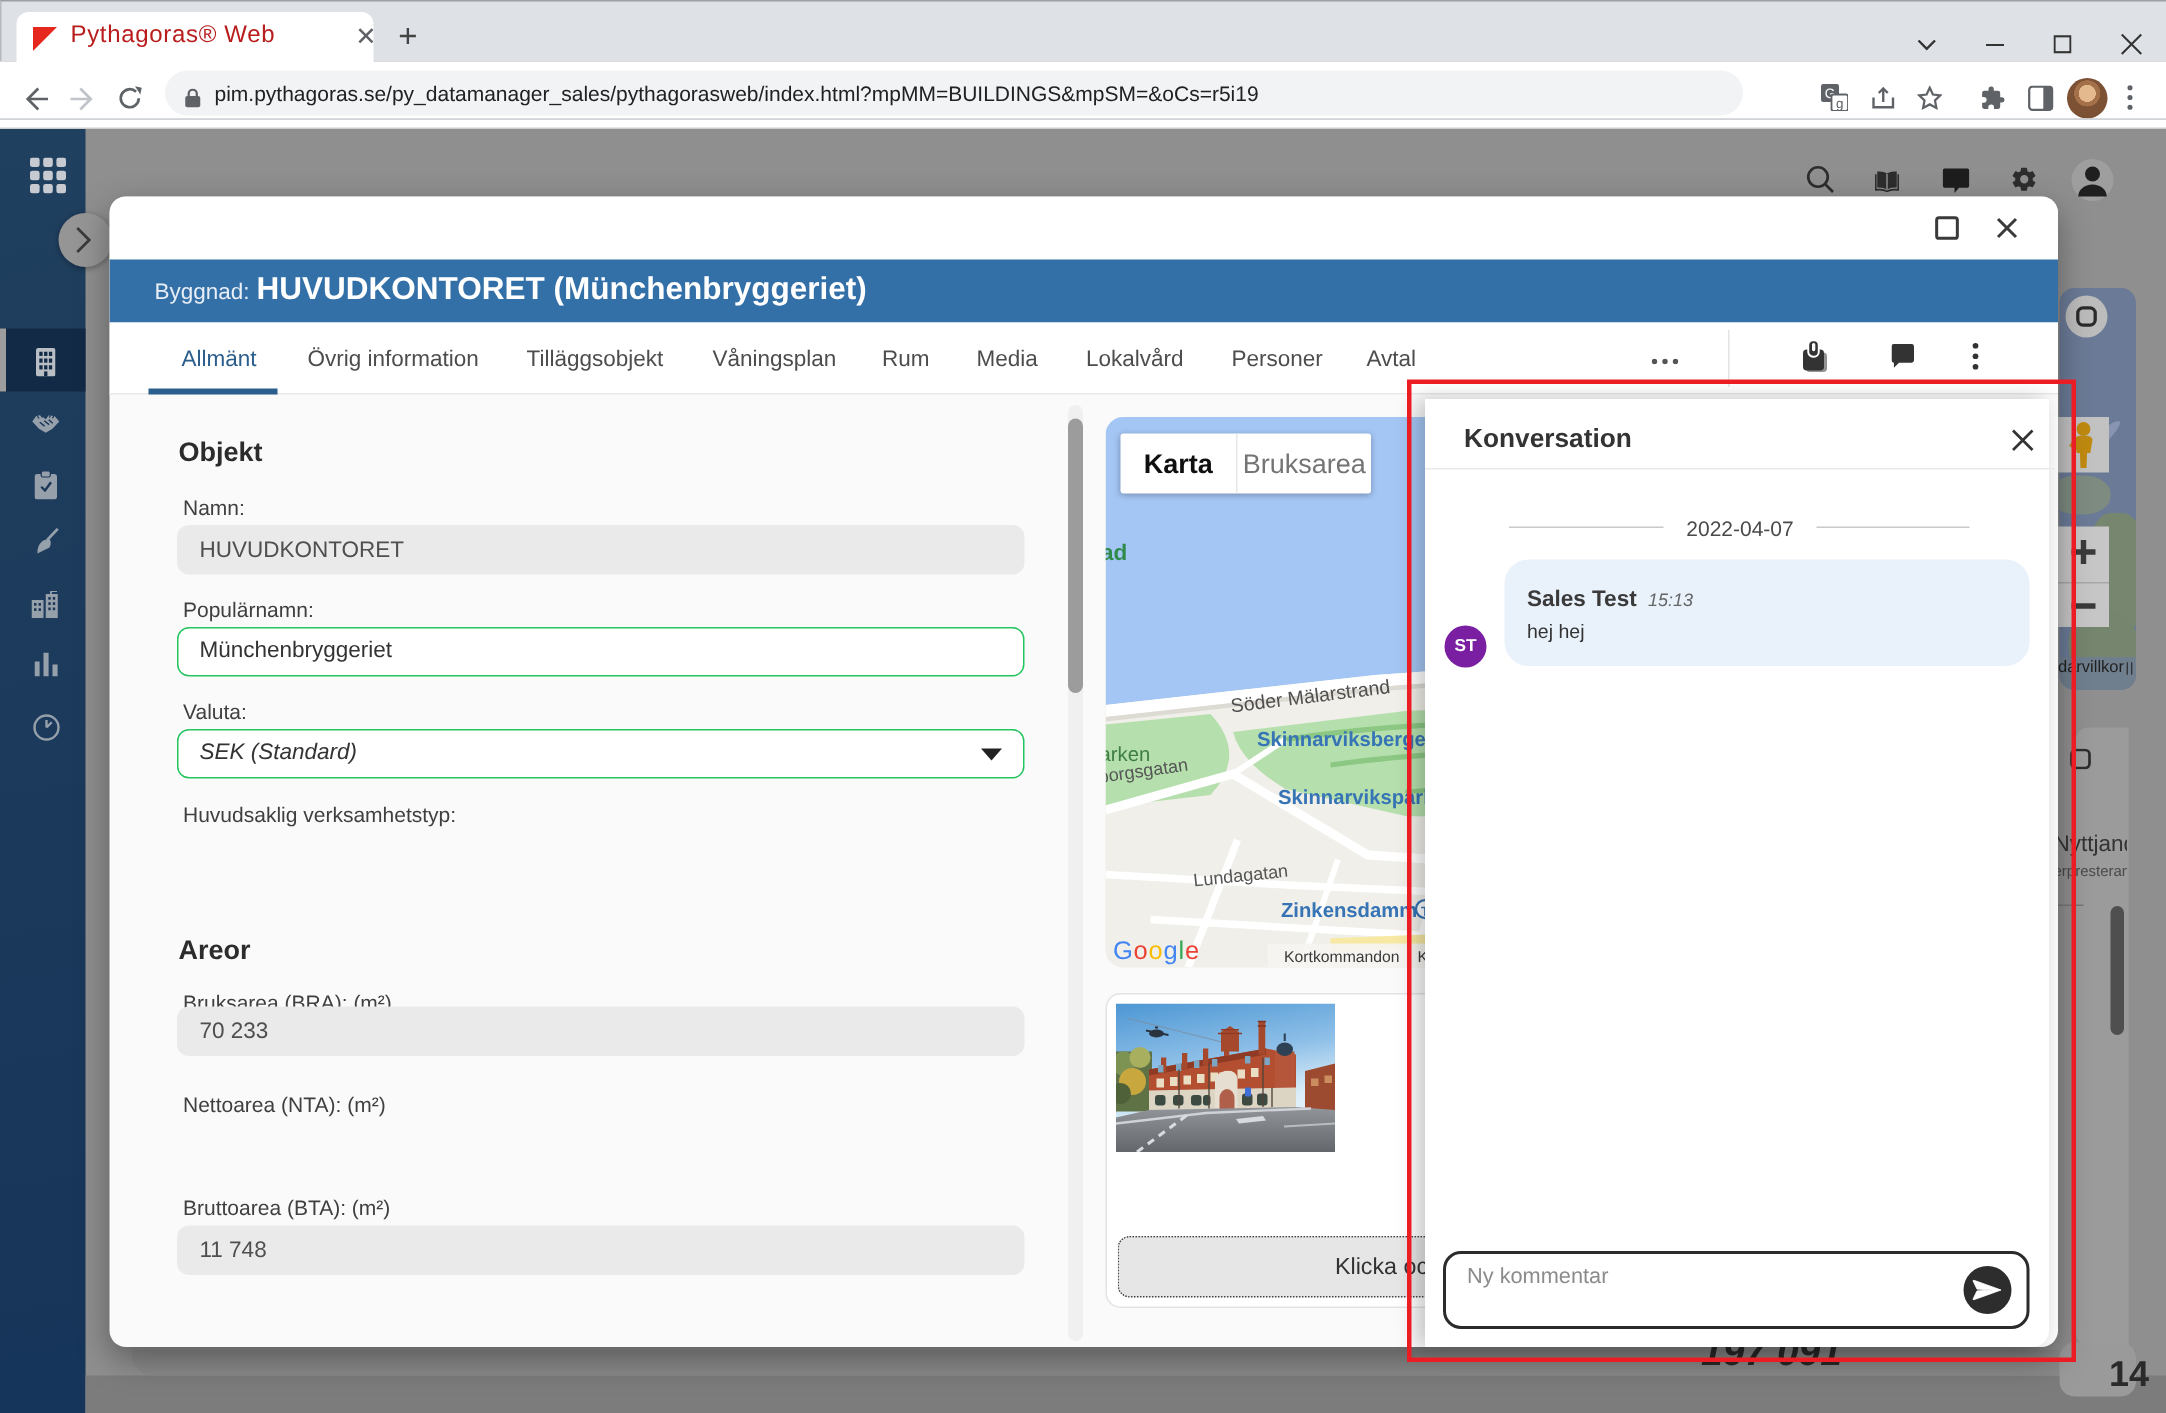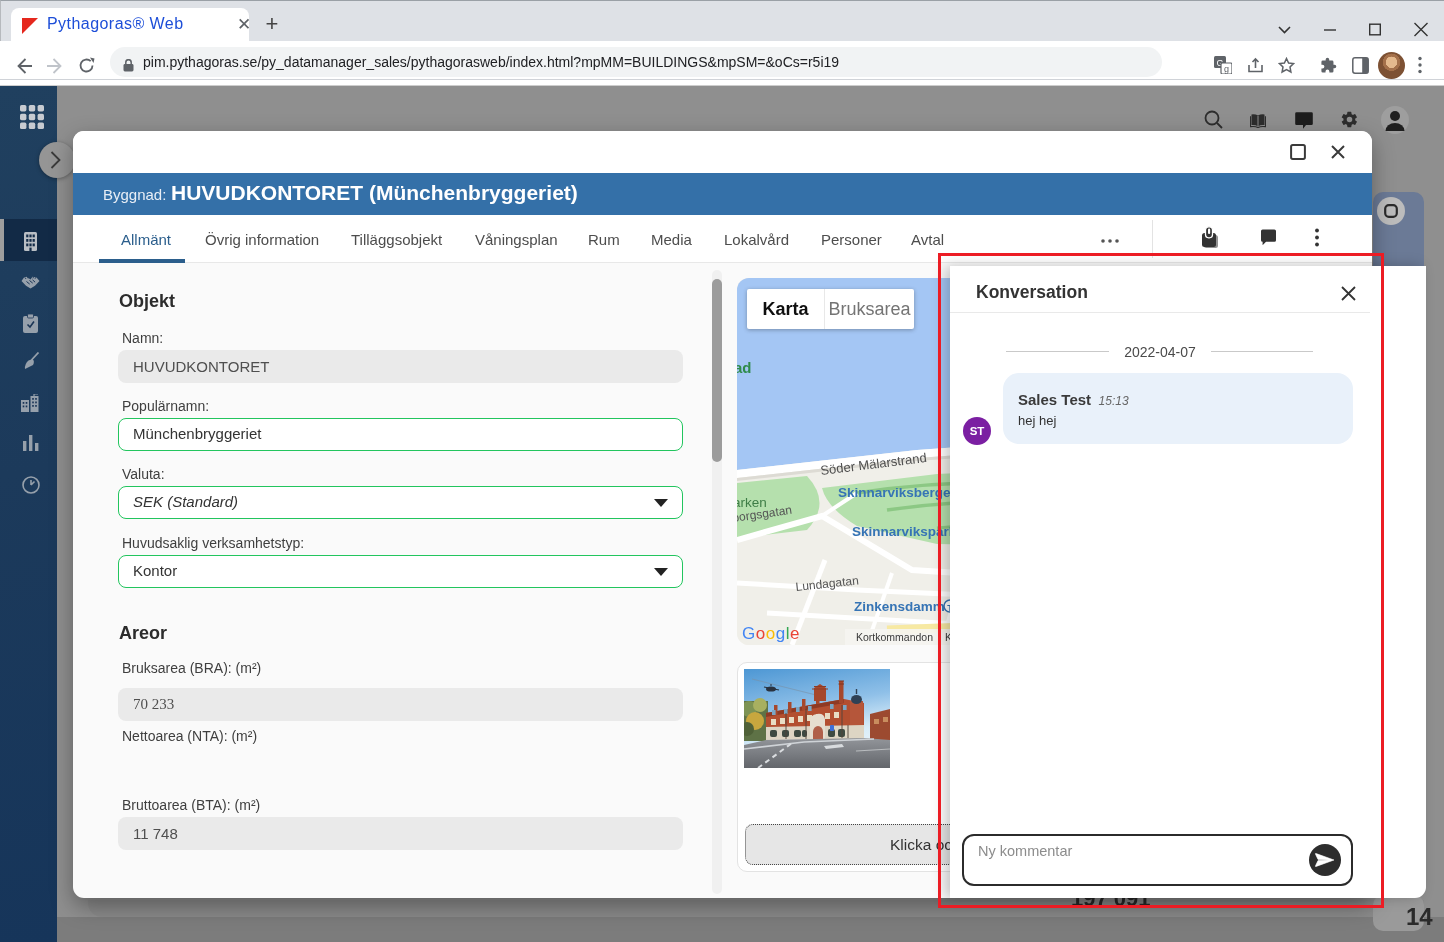--- a/index.html
+++ b/index.html
@@ -4,21 +4,21 @@
 <style>
   * { margin:0; padding:0; box-sizing:border-box; }
   html,body { width:1444px; height:942px; overflow:hidden; }
   body { font-family:"Liberation Sans", sans-serif; position:relative; background:#8f8f8f; }
   .abs { position:absolute; }
 
   
   #tabstrip { left:0; top:0; width:1444px; height:41px; background:#dee1e6; border-top:1px solid #9aa0a6; border-left:1px solid #b6b9bd; }
   #tab { left:10px; top:7px; width:238px; height:34px; background:#fff; border-radius:8px 8px 0 0; }
   #favicon { left:11px; top:10px; width:16px; height:16px; }
-  #tabtitle { left:36px; top:7px; font-size:16px; color:#1d4ed8; letter-spacing:0.45px; }
+  #tabtitle { left:36px; top:7px; font-size:16px; color:#b91c1c; letter-spacing:0.45px; }
   .tabx { left:222px; top:6px; width:22px; height:22px; font-size:17px; color:#5f6368; text-align:center; line-height:22px; }
   #newtab { left:259px; top:12px; width:24px; height:24px; color:#444; font-size:22px; line-height:22px; text-align:center; font-weight:400;}
   .winctl { top:21px; color:#333; }
 
   
   #toolbar { left:0; top:41px; width:1444px; height:38px; background:#ffffff; }
   #chromeline { left:0; top:79px; width:1444px; height:7px; background:#fff; border-top:1px solid #d0d3d8; border-bottom:1px solid #cdcdcd;}
   #omnibox { left:110px; top:6px; width:1052px; height:30px; background:#f1f3f4; border-radius:15px; }
   #urltext { left:143px; top:13px; font-size:14px; color:#202124; }
 
@@ -36,21 +36,21 @@
   #tabsrow { left:0; top:84px; width:1299px; height:48px; background:#fff; border-bottom:1px solid #e8e8e8; }
   .tab { position:absolute; top:16px; font-size:15px; color:#4d4d4d; }
   .field { position:absolute; left:45px; width:565px; height:33px; border-radius:8px; font-size:15px; }
   .dis { background:#eaeaea; color:#4f4f4f; line-height:33px; padding-left:15px; }
   .ena { background:#fff; border:1px solid #22c55e; color:#333; line-height:29px; padding-left:14px; }
   .lbl { position:absolute; left:49px; font-size:14px; color:#3f3f3f; }
   .hdg { position:absolute; left:46px; font-size:18px; font-weight:bold; color:#2c2c2c; }
   .caret { position:absolute; right:14px; top:12px; width:0; height:0; border-left:7px solid transparent; border-right:7px solid transparent; border-top:8px solid #222; }
 
   
-  #convo { left:950px; top:266px; width:476px; height:632px; background:#fff; z-index:20; box-shadow:-5px 0 14px rgba(0,0,0,0.22); border-radius:0 0 11px 0; }
+  #convo { left:950px; top:266px; width:416px; height:632px; background:#fff; z-index:20; box-shadow:-5px 0 14px rgba(0,0,0,0.22); border-radius:0 0 11px 0; }
 
   
   #redbox { left:938px; top:253px; width:446px; height:655px; border:3px solid #ec1c24; z-index:30; }
 </style>
 </head>
 <body>
 
 <div class="abs" id="tabstrip">
   <div class="abs" id="tab">
     <svg class="abs" id="favicon" viewBox="0 0 16 16">
@@ -283,21 +283,21 @@
       </svg>
     <div class="abs" style="left:1369px; top:468px; width:49px; height:18px; overflow:hidden; font-size:15px; color:#333; white-space:nowrap;">Nyttjandegrad</div>
     <div class="abs" style="left:1369px; top:490px; width:49px; height:13px; overflow:hidden; font-size:10px; color:#4a4a4a; white-space:nowrap;">erpresterande</div>
     <div class="abs" style="left:1371px; top:517px; width:18px; height:1px; background:#777;"></div>
     <div class="abs" style="left:1407px; top:518px; width:9px; height:86px; background:#4f4f4f; border-radius:4.5px;"></div>
   </div>
   <div class="abs" id="bottomstrip" style="left:0;top:0;width:1444px;height:856px;">
     <div class="abs" style="left:57px; top:831px; width:1387px; height:25px; background:#7c7c7c;"></div>
     <div class="abs" style="left:88px; top:814px; width:1336px; height:17px; background:#8a8a8a; border-radius:0 0 14px 14px;"></div>
     <div class="abs" style="left:1373px; top:809px; width:51px; height:36px; background:#9a9a9a; border-radius:10px;"></div>
-    <div class="abs" style="left:1071px; top:800px; font-size:22px; font-weight:bold; color:#2a2a2a;">197 091</div>
+    <div class="abs" style="left:1134px; top:800px; font-size:26px; font-weight:bold; color:#2a2a2a;font-style:italic;">197 091</div>
     <div class="abs" style="left:1406px; top:817px; font-size:24px; font-weight:bold; color:#2a2a2a;">14</div>
   </div>
 </div>
 
 <div class="abs" id="modal">
   <div class="abs" id="modaltop">
     <svg class="abs" style="left:1217px; top:13px; width:16px; height:16px;" viewBox="0 0 16 16">
         <rect x="1.1" y="1.1" width="13.8" height="13.8" rx="1.6" stroke="#3a3a3a" stroke-width="2" fill="none"></rect>
       </svg>
     <svg class="abs" style="left:1258px; top:14px; width:14px; height:14px;" viewBox="0 0 14 14">
@@ -346,24 +346,23 @@
   </div>
 
   <div class="hdg" style="top:160px;">Objekt</div>
   <div class="lbl" style="top:199px;">Namn:</div>
   <div class="field dis" style="top:219px;">HUVUDKONTORET</div>
   <div class="lbl" style="top:267px;">Populärnamn:</div>
   <div class="field ena" style="top:287px;">Münchenbryggeriet</div>
   <div class="lbl" style="top:335px;">Valuta:</div>
   <div class="field ena" style="top:355px;"><i>SEK (Standard)</i><div class="caret"></div></div>
   <div class="lbl" style="top:404px;">Huvudsaklig verksamhetstyp:</div>
-  <div class="field ena" style="top:424px;">Kontor<div class="caret"></div></div>
   <div class="hdg" style="top:492px;">Areor</div>
   <div class="lbl" style="top:529px;text-align:center;">Bruksarea (BRA): (m²)</div>
-  <div class="field dis" style="top:557px;font-family:Liberation Serif, serif;">70 233</div>
+  <div class="field dis" style="top:540px;">70 233</div>
   <div class="lbl" style="top:597px;">Nettoarea (NTA): (m²)</div>
   <div class="lbl" style="top:666px;">Bruttoarea (BTA): (m²)</div>
   <div class="field dis" style="top:686px;">11 748</div>
 
   <div class="abs" style="left:639px; top:139px; width:10px; height:624px; background:#f0f0f0; border-radius:5px;"></div>
   <div class="abs" style="left:639px; top:148px; width:10px; height:183px; background:#9c9c9c; border-radius:5px;"></div>
 
   <div class="abs" id="mapcard" style="left:664px; top:147px; width:611px; height:367px; border-radius:12px; overflow:hidden; background:#f0efe9;">
     <svg width="611" height="367" viewBox="0 0 611 367">
       <rect x="0" y="0" width="611" height="367" fill="#f0efe9"></rect>

